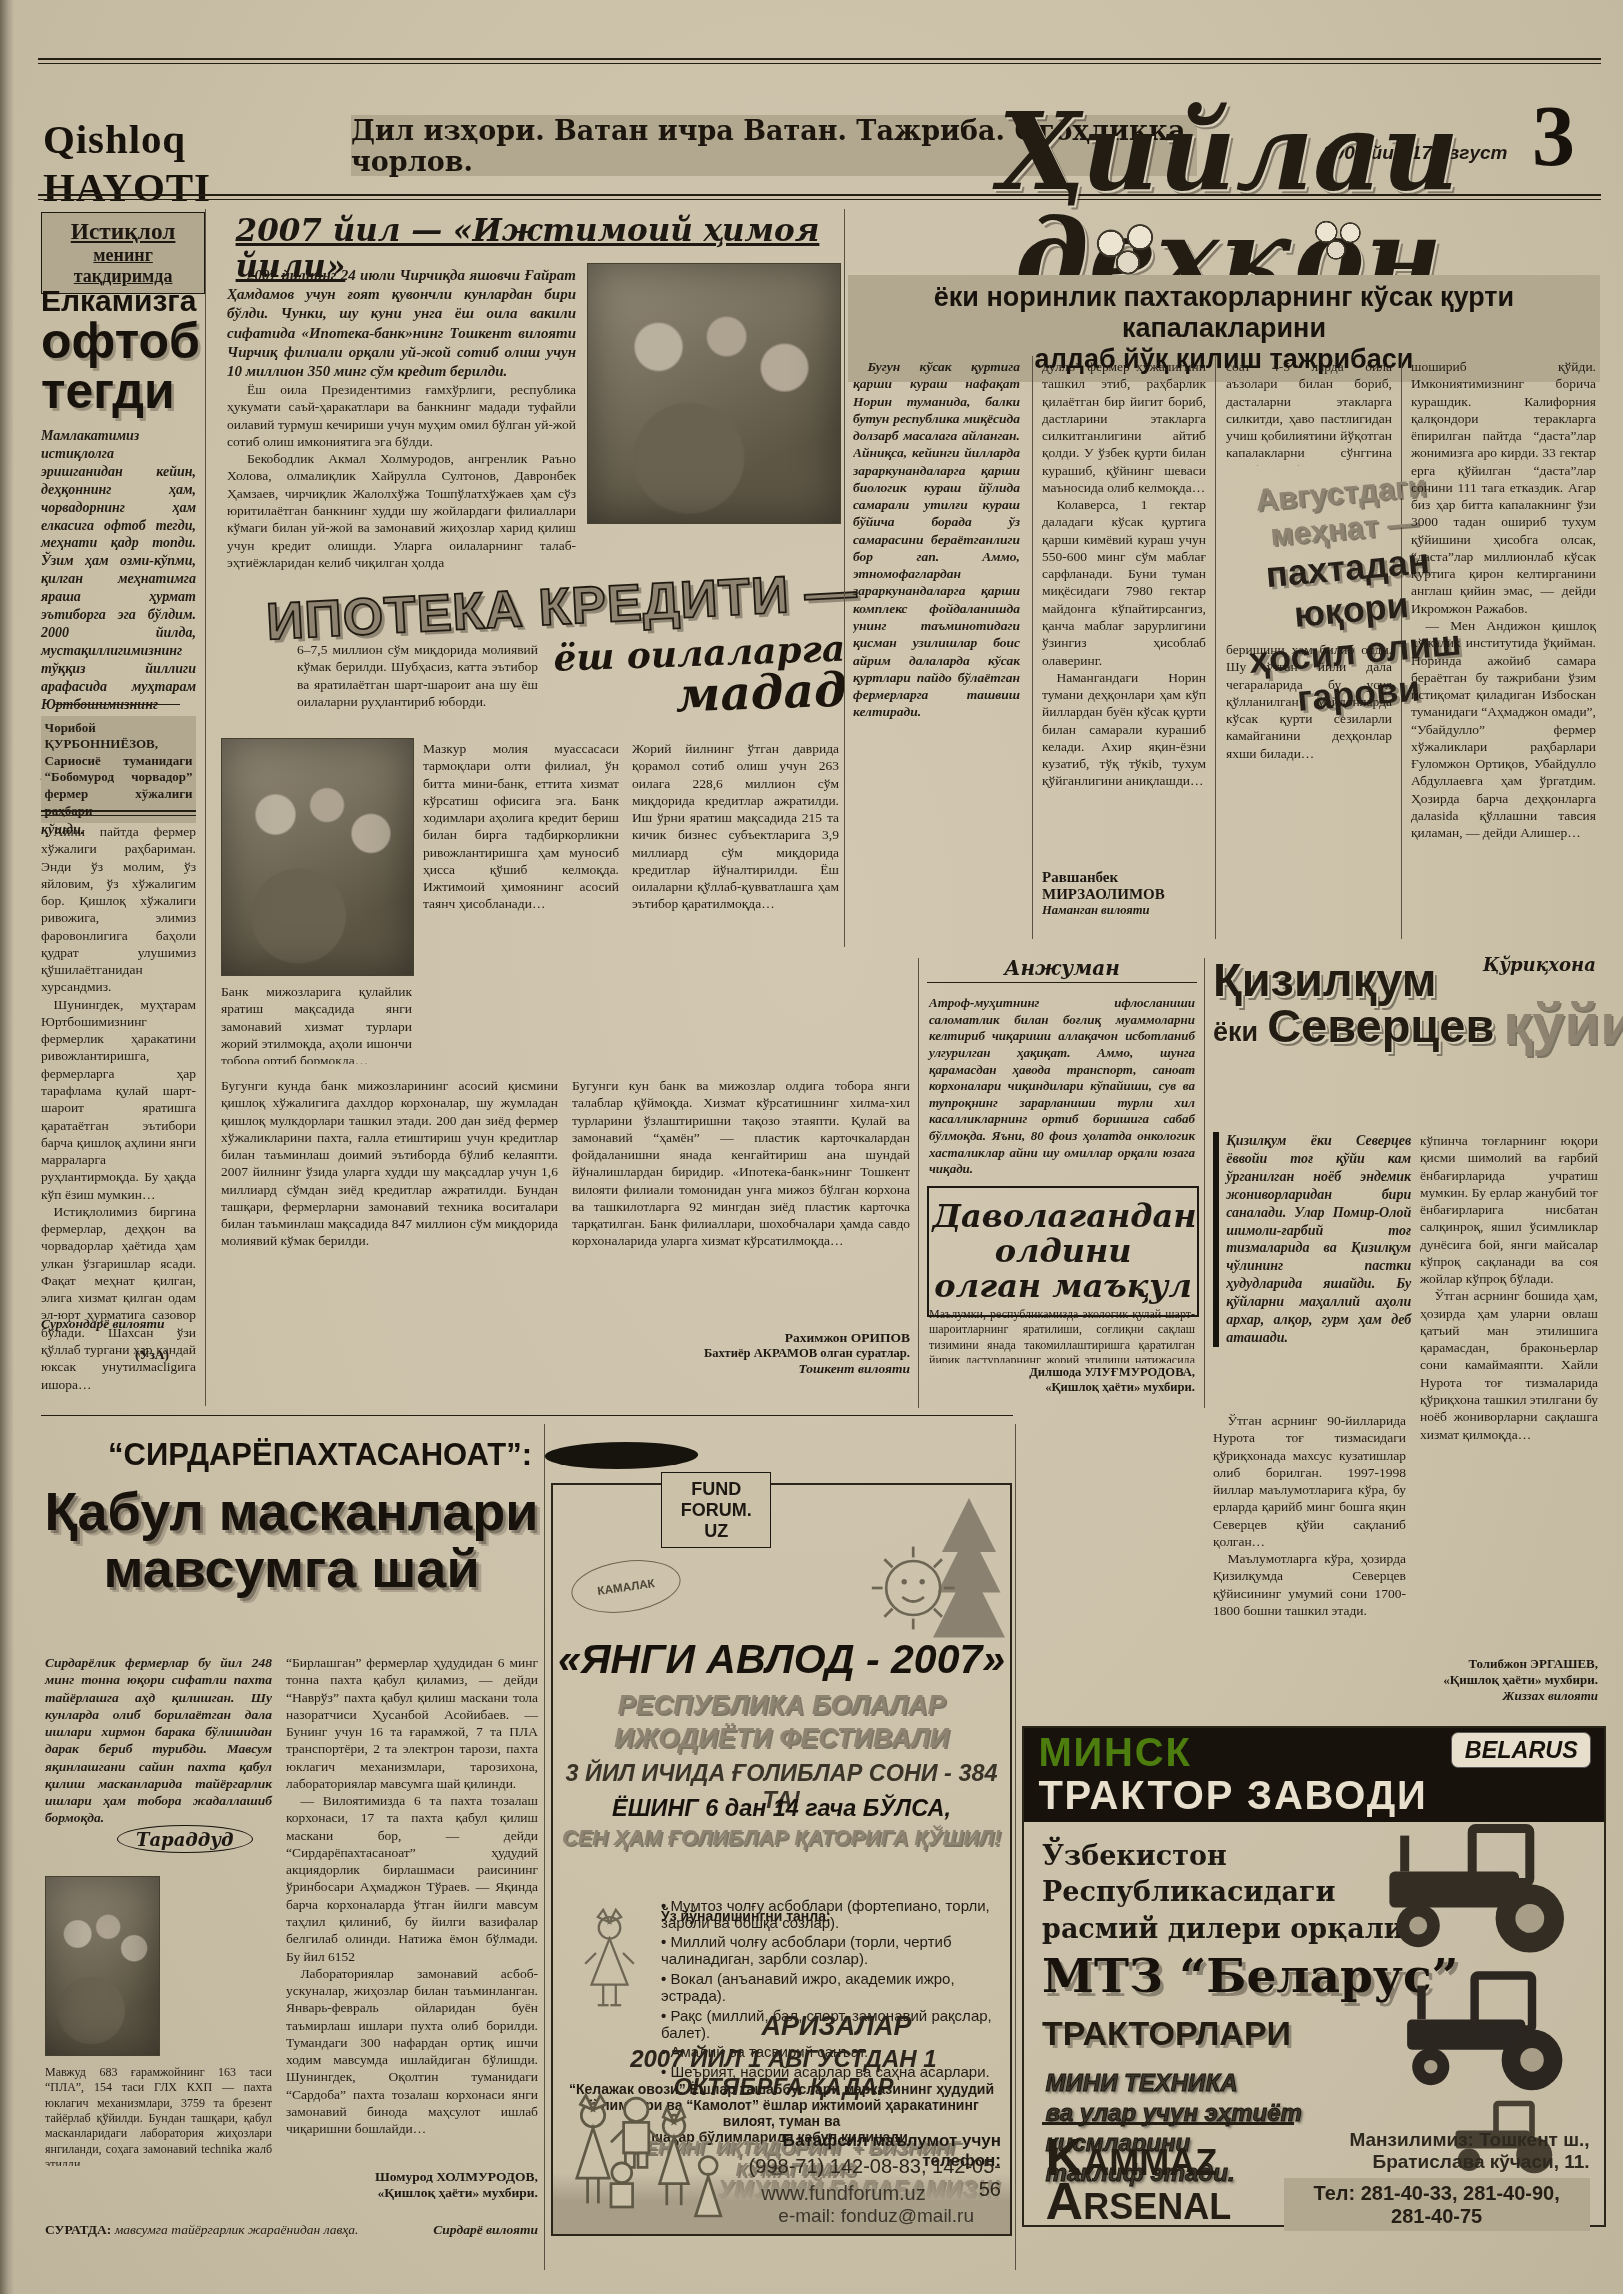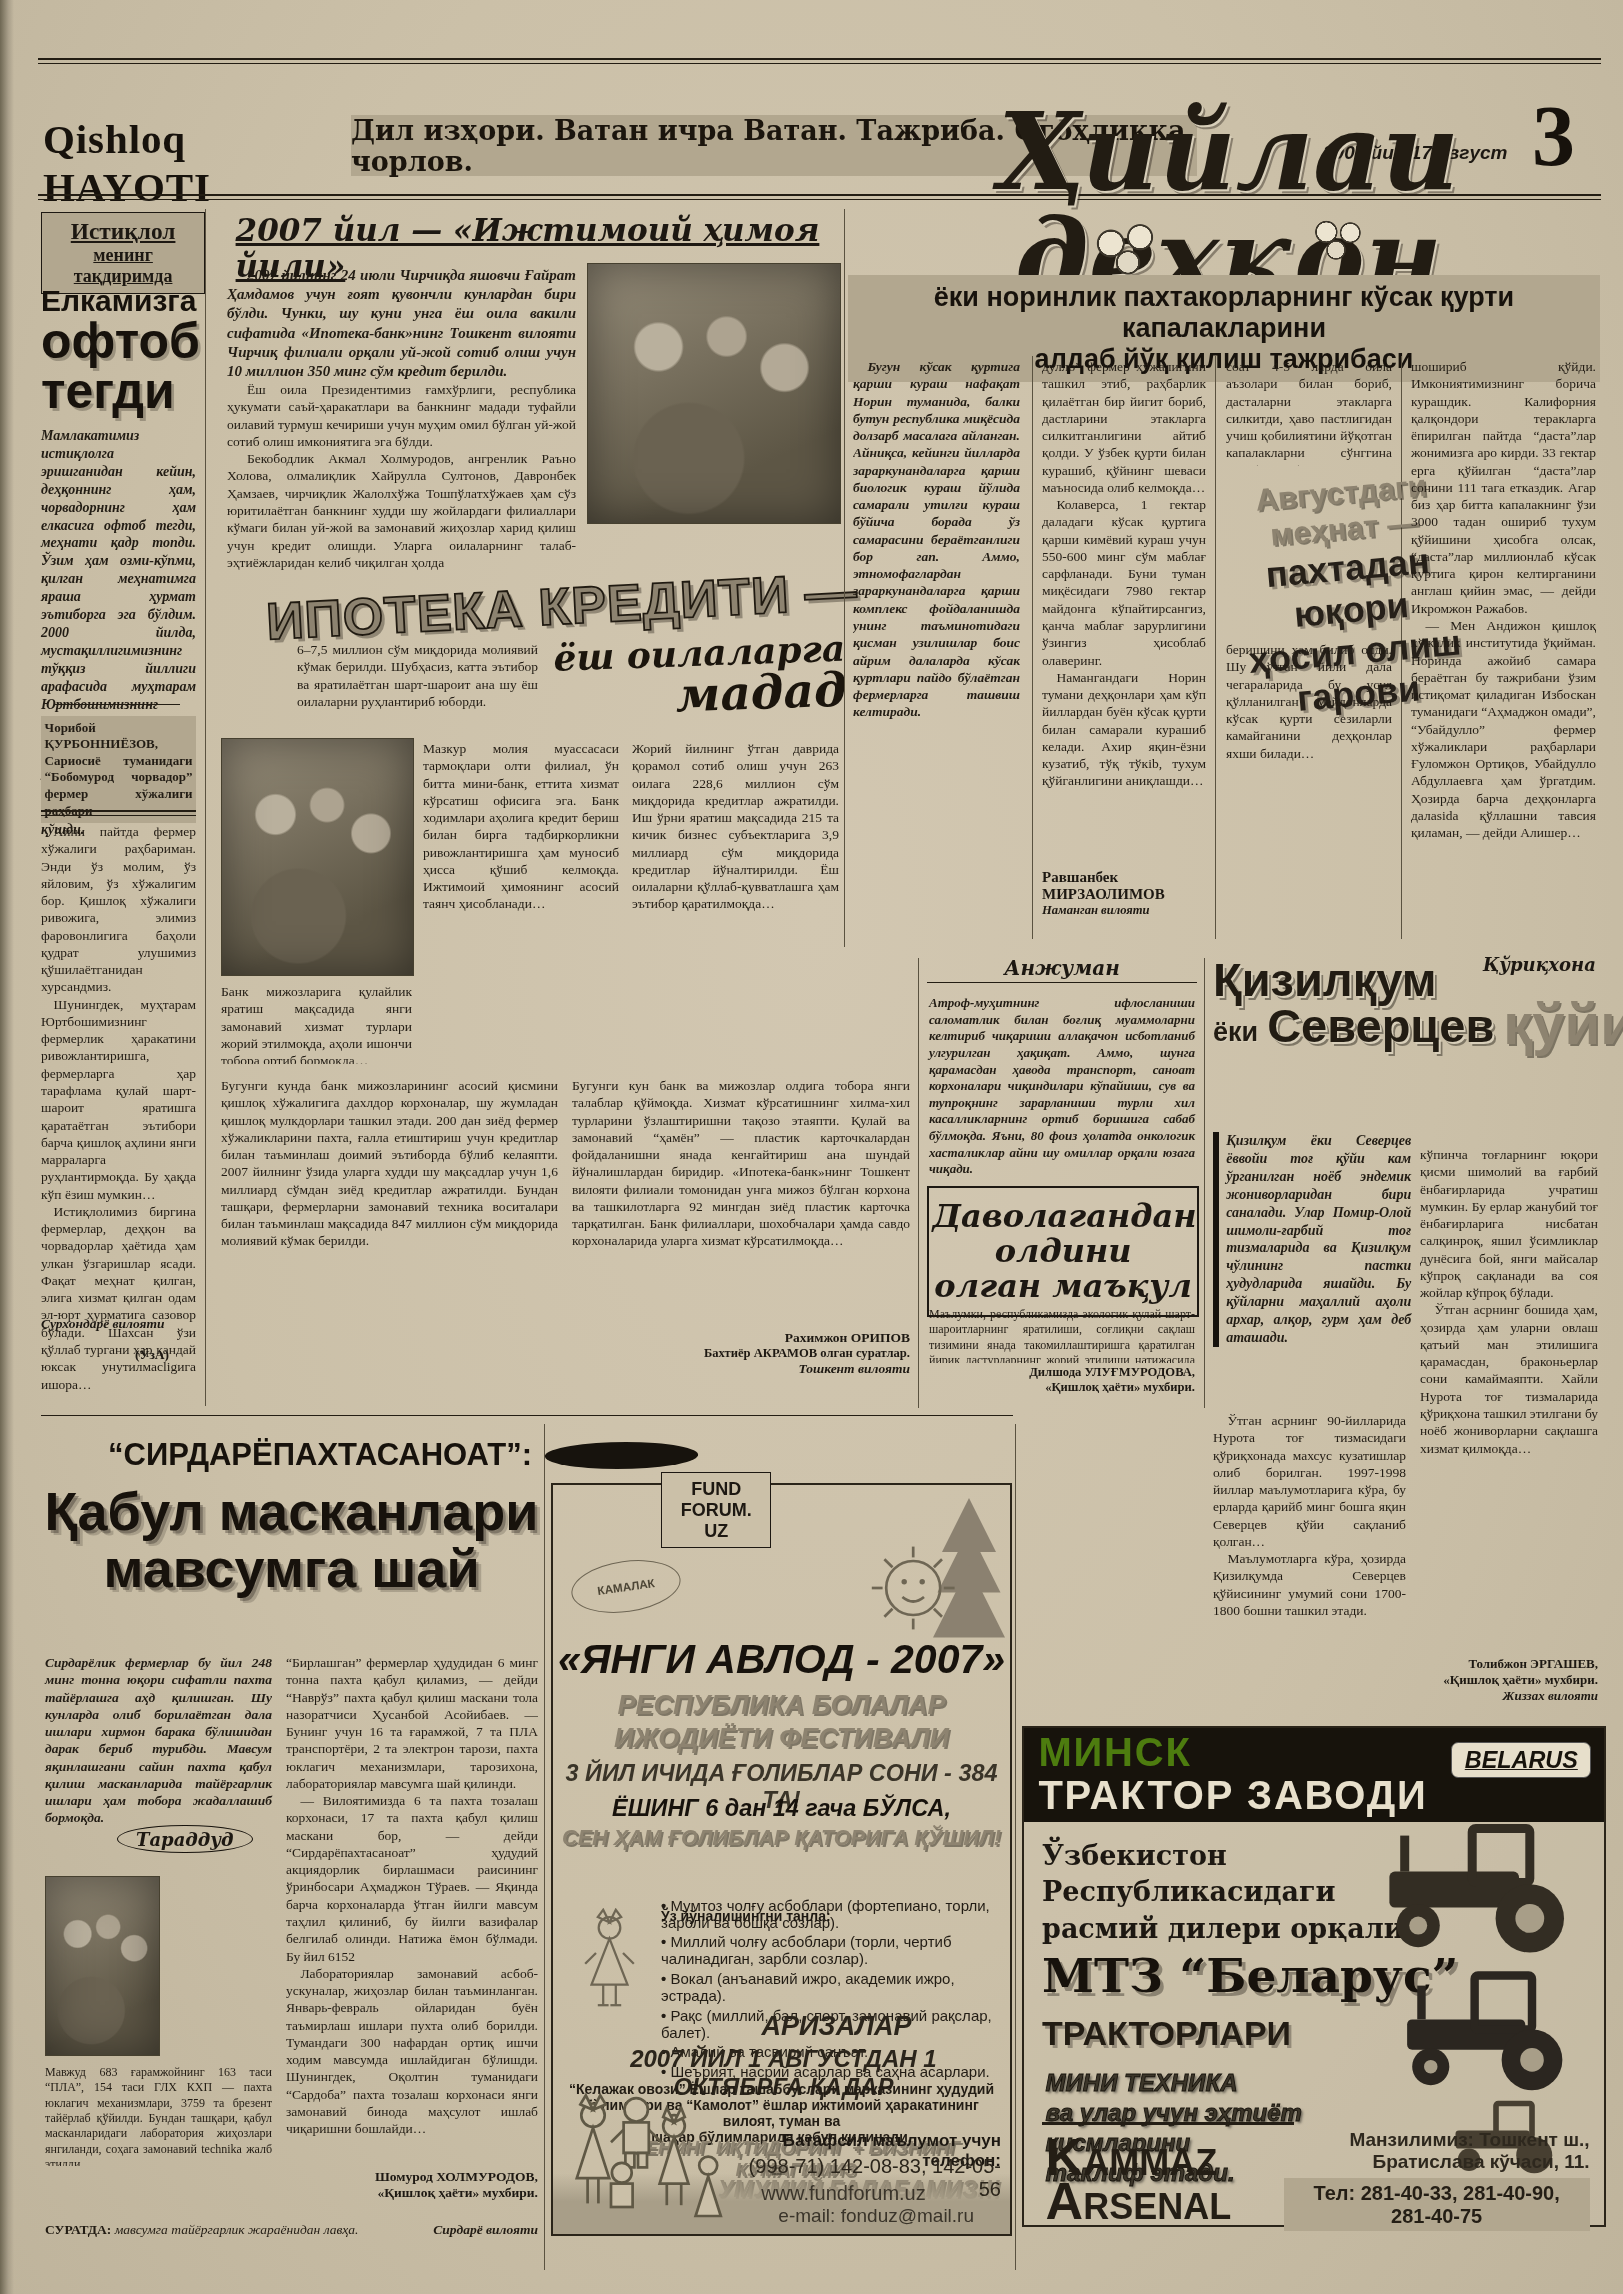--- a/index.html
+++ b/index.html
@@ -195,21 +195,21 @@
     </div>
   </div>
 
   <div class="abs" style="left:1213px;top:1132px;width:185px;border-left:6.3px solid #17130d;padding-left:7.2px;">
     <div class="bodytxt lead" style="font-size:14px;">Қизилқум ёки Северцев ёввойи тоғ қўйи кам ўрганилган ноёб эндемик жониворларидан бири саналади. Улар Помир-Олой шимоли-ғарбий тоғ тизмаларида ва Қизилқум чўлининг пастки ҳудудларида яшайди. Бу қўйларни маҳаллий аҳоли архар, алқор, гурм ҳам деб аташади.</div>
   </div>
   <div class="abs bodytxt" style="left:1213px;top:1404px;width:193px;height:248px;overflow:hidden;margin-top:8px;">
     <div style="text-indent:14.4px;">Ўтган асрнинг 90-йилларида Нурота тоғ тизмасидаги қўриқхонада махсус кузатишлар олиб борилган. 1997-1998 йиллар маълумотларига кўра, бу ерларда қарийб минг бошга яқин Северцев қўйи сақланиб қолган…</div>
     <div style="text-indent:14.4px;">Маълумотларга кўра, ҳозирда Қизилқумда Северцев қўйисининг умумий сони 1700-1800 бошни ташкил этади.</div>
   </div>
-  <div class="abs bodytxt" style="left:1420px;top:1132px;width:178px;height:520px;overflow:hidden;margin-top:14px;">
+  <div class="abs bodytxt" style="left:1420px;top:1132px;width:178px;height:520px;overflow:hidden;">
     <div>кўпинча тоғларнинг юқори қисми шимолий ва ғарбий ёнбағирларида учратиш мумкин. Бу ерлар жанубий тоғ ёнбағирларига нисбатан салқинроқ, яшил ўсимликлар дунёсига бой, янги майсалар кўпроқ сақланади ва соя жойлар кўпроқ бўлади.</div>
     <div style="text-indent:14.4px;">Ўтган асрнинг бошида ҳам, ҳозирда ҳам уларни овлаш қатъий ман этилишига қарамасдан, браконьерлар сони камаймаяпти. Хайли Нурота тоғ тизмаларида қўриқхона ташкил этилгани бу ноёб жониворларни сақлашга хизмат қилмоқда…</div>
   </div>
   <div class="abs" style="left:1350px;top:1656px;width:248px;">
     <div class="byline" style="font-size:13px;">Толибжон ЭРГАШЕВ,</div>
     <div class="byline" style="font-size:13px;">«Қишлоқ ҳаёти» мухбири.</div>
     <div class="region" style="text-align:right;font-size:13px;">Жиззах вилояти</div>
   </div>
 
   <div class="abs hr1" style="left:41px;top:1415px;width:972px;"></div>
@@ -353,21 +353,21 @@
     <div class="abs sans" style="right:9px;top:646px;width:270px;text-align:right;font-weight:bold;font-size:17px;">Батафсил маълумот учун телефон:</div>
     <div class="abs sans" style="right:9px;top:670px;width:270px;text-align:right;font-size:20px;color:#2b251b;">(998-71) 142-08-83, 142-05-56</div>
     <div class="abs sans" style="right:54px;top:697px;width:225px;text-align:center;font-size:20px;color:#3a342a;">www.fundforum.uz</div>
     <div class="abs sans" style="right:36px;top:720px;width:252px;text-align:right;font-size:19px;color:#3a342a;">e-mail: fonduz@mail.ru</div>
   </div>
 
   <div class="abs adbox" style="left:1022px;top:1726px;width:580px;height:497px;background:rgba(205,194,172,.4);">
     <div class="abs" style="left:0;top:0;width:100%;height:94px;background:#17130c;">
       <div class="sans" style="position:absolute;left:14.4px;top:1.8px;font-weight:bold;font-size:40px;color:#4d7c0f;letter-spacing:1.8px;">МИНСК</div>
       <div class="sans" style="position:absolute;left:14.4px;top:45px;font-weight:bold;font-size:40px;color:#e7dfcb;letter-spacing:1.8px;">ТРАКТОР ЗАВОДИ</div>
-      <div style="position:absolute;right:12.6px;top:14px;background:#e7dfcb;border:1.8px solid #555;border-radius:7.2px;padding:3.6px 12.6px;text-decoration:underline;">
+      <div style="position:absolute;right:12.6px;top:4px;background:#e7dfcb;border:1.8px solid #555;border-radius:7.2px;padding:3.6px 12.6px;">
         <span class="sans" style="font-weight:bold;font-style:italic;font-size:23.4px;color:#17130c;">BELARUS</span>
       </div>
     </div>
 
     <div class="abs dserif" style="left:18px;top:110px;font-weight:bold;font-size:27px;line-height:1.35;color:#1d1812;">
       <div>Ўзбекистон</div>
       <div>Республикасидаги</div>
       <div>расмий дилери орқали</div>
     </div>
 

